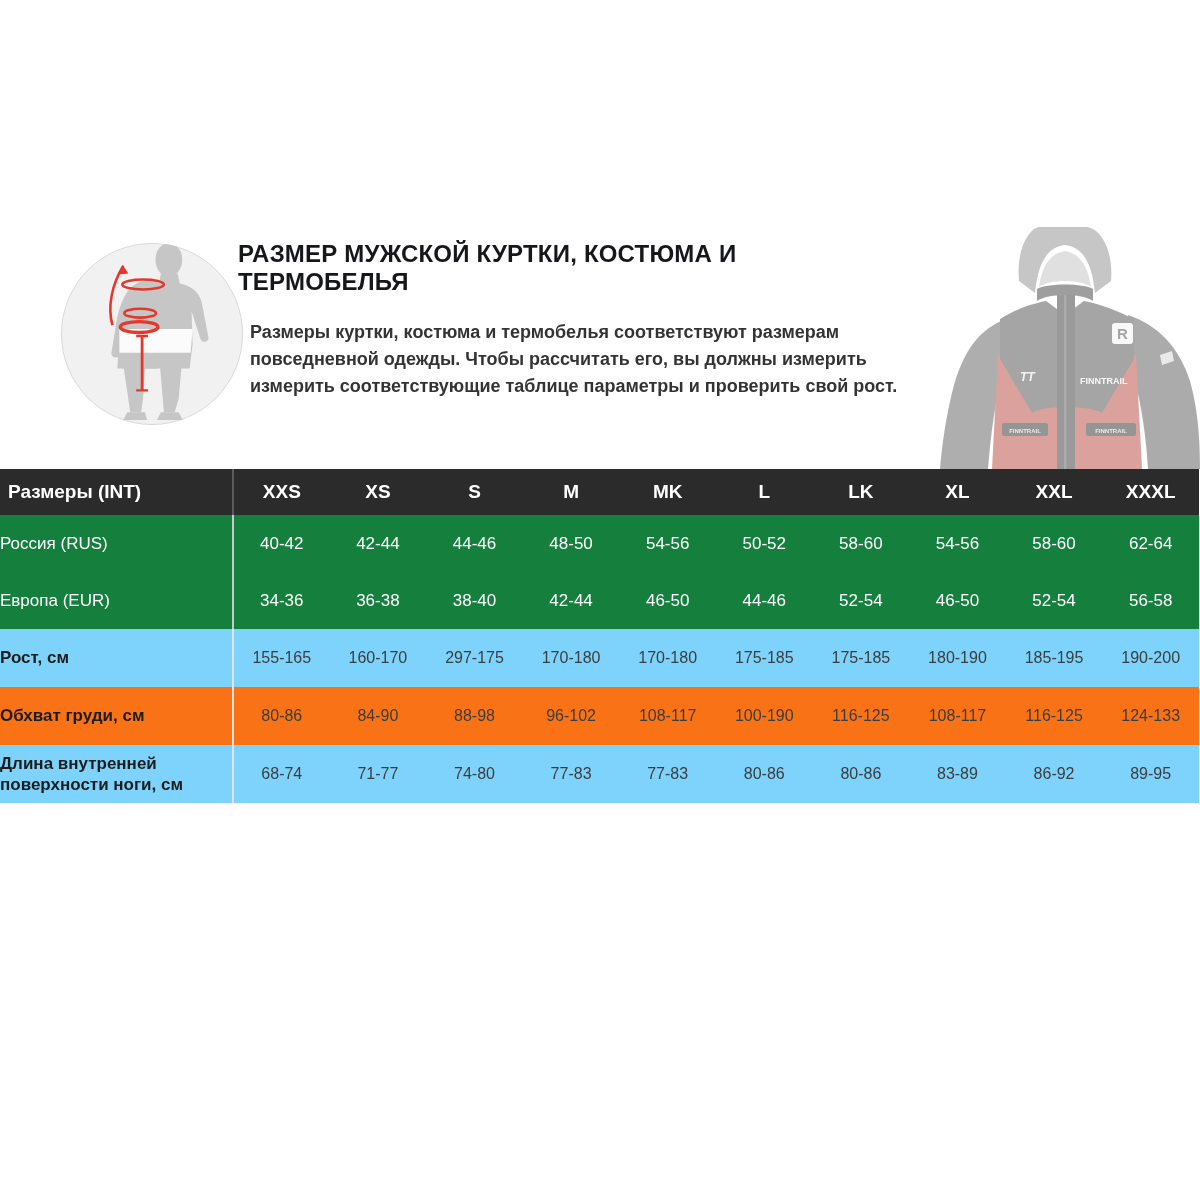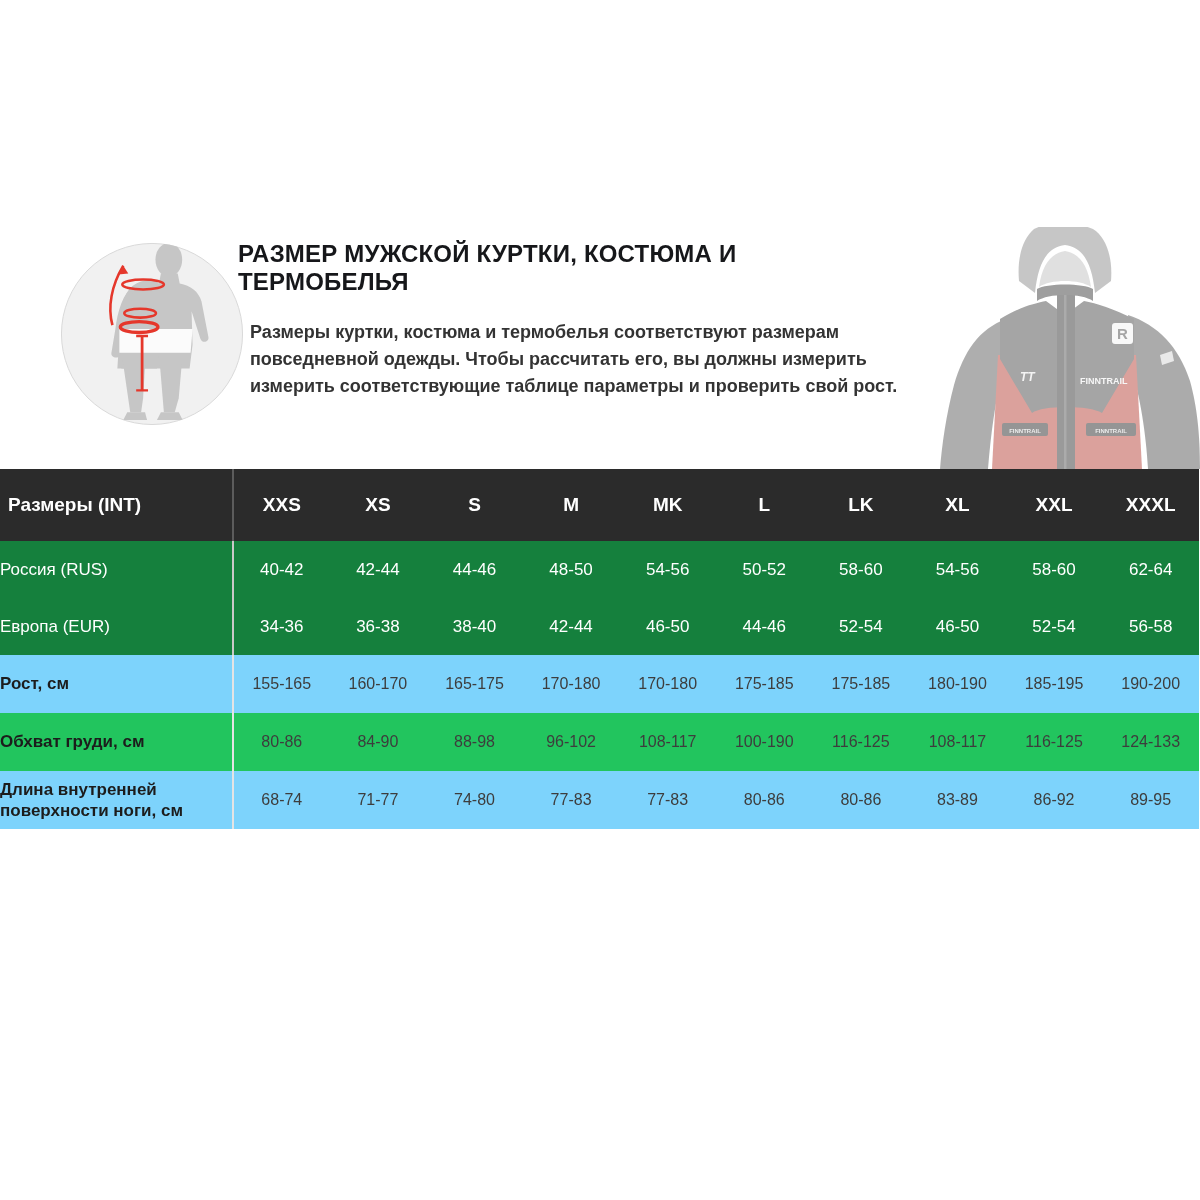--- a/index.html
+++ b/index.html
@@ -22,32 +22,32 @@
   .hero-desc{
     margin:12px;font-size:18px;line-height:27px;color:#333333;font-weight:bold;
   }
   .jacket{position:absolute;right:0;top:227px;width:266px;height:242px;overflow:hidden;}
   
   table.size-table{
     width:1200px;border-collapse:collapse;table-layout:fixed;
     margin:0;
   }
   table.size-table th,table.size-table td{padding:0;vertical-align:middle;}
-  thead tr{height:72px;background:#2b2b2b;}
+  thead tr{height:46px;background:#2b2b2b;}
   thead th{color:#ffffff;font-size:19px;font-weight:700;text-align:center;}
   thead th.corner{
     text-align:left;padding-left:8px;
     border-right:2px solid #5c5c5c;
   }
   tbody tr{height:58px;}
   tbody tr.gray{height:57px;background:#15803d;}
   tbody tr.gray th{color:#ffffff;font-weight:400;font-size:17px;border-right:2px solid #c9c9c9;}
   tbody tr.gray td{color:#ffffff;font-size:17px;}
   tbody tr.light{background:#7dd3fc;}
-  tbody tr.white{background:#22c55e;}
+  tbody tr.white{background:#f97316;}
   tbody tr.light th,tbody tr.white th{border-right:2px solid #e4e4e4;}
   tbody th{
     text-align:left;padding-left:8px;padding-right:14px;
     font-weight:700;font-size:17px;color:#1c1c1c;line-height:1.25;
   }
   tbody td{text-align:center;font-size:16px;color:#3d3d3d;}
 </style>
 </head>
 <body>
 
@@ -186,21 +186,21 @@
         <td>44-46</td>
         <td>52-54</td>
         <td>46-50</td>
         <td>52-54</td>
         <td>56-58</td>
       </tr>
       <tr class="light">
         <th>Рост, см</th>
         <td>155-165</td>
         <td>160-170</td>
-        <td>165-175</td>
+        <td>297-175</td>
         <td>170-180</td>
         <td>170-180</td>
         <td>175-185</td>
         <td>175-185</td>
         <td>180-190</td>
         <td>185-195</td>
         <td>190-200</td>
       </tr>
       <tr class="white">
         <th>Обхват груди, см</th>

